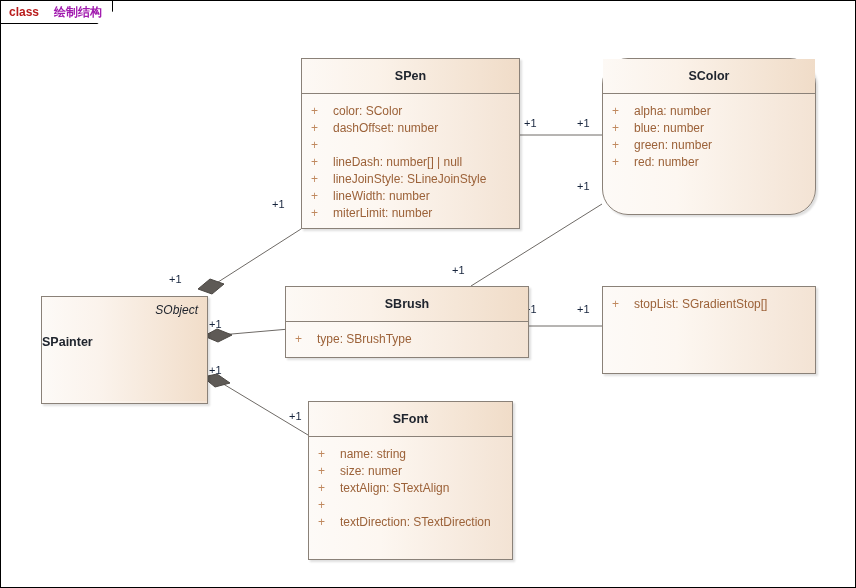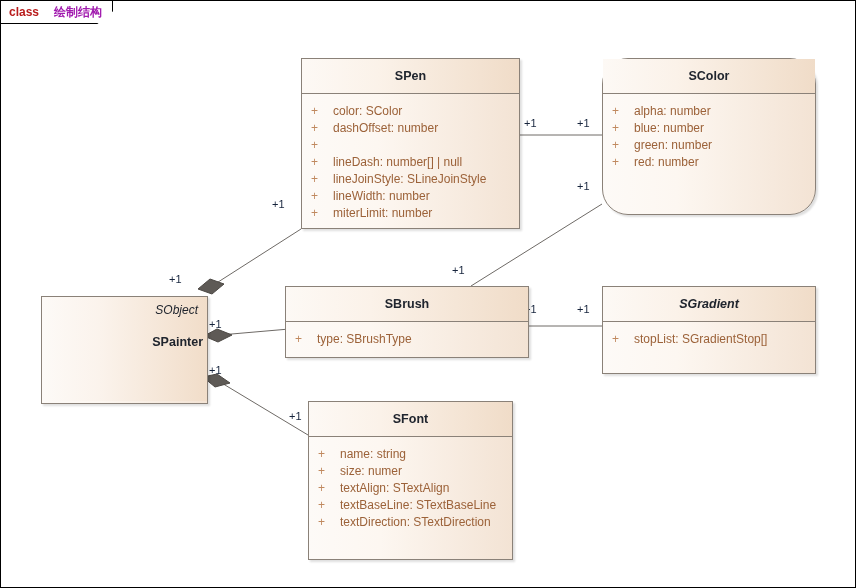--- a/index.html
+++ b/index.html
@@ -132,23 +132,23 @@
   .attr-text {
     position: absolute;
     left: 31px;
     color: #9c6239;
   }
 
   
   .plain-center {
     position: absolute;
     left: 0;
-    right: 4px;
+    right: 16px;
     top: 38px;
-    text-align: right;
+    text-align: left;
     font-size: 12.5px;
     font-weight: bold;
     color: #20252e;
   }
 </style>
 </head>
 <body>
 
 <div id="canvas">
 
@@ -262,23 +262,20 @@
     </div>
     <div class="uml-body">
       <div class="attr-row">
         <span class="attr-vis">+</span>
         <span class="attr-text">type: SBrushType</span>
       </div>
     </div>
   </div>
 
   <div class="uml-class" style="left:601px; top:285px; width:214px; height:88px;">
-    <div class="uml-header">
-      <div class="uml-title abstract">SGradient</div>
-    </div>
     <div class="uml-body">
       <div class="attr-row">
         <span class="attr-vis">+</span>
         <span class="attr-text">stopList: SGradientStop[]</span>
       </div>
     </div>
   </div>
 
   <div class="uml-class" style="left:307px; top:400px; width:205px; height:159px;">
     <div class="uml-header">
@@ -292,21 +289,20 @@
       <div class="attr-row">
         <span class="attr-vis">+</span>
         <span class="attr-text">size: numer</span>
       </div>
       <div class="attr-row">
         <span class="attr-vis">+</span>
         <span class="attr-text">textAlign: STextAlign</span>
       </div>
       <div class="attr-row">
         <span class="attr-vis">+</span>
-        <span class="attr-text">textBaseLine: STextBaseLine</span>
       </div>
       <div class="attr-row">
         <span class="attr-vis">+</span>
         <span class="attr-text">textDirection: STextDirection</span>
       </div>
     </div>
   </div>
 
 </div>
 

